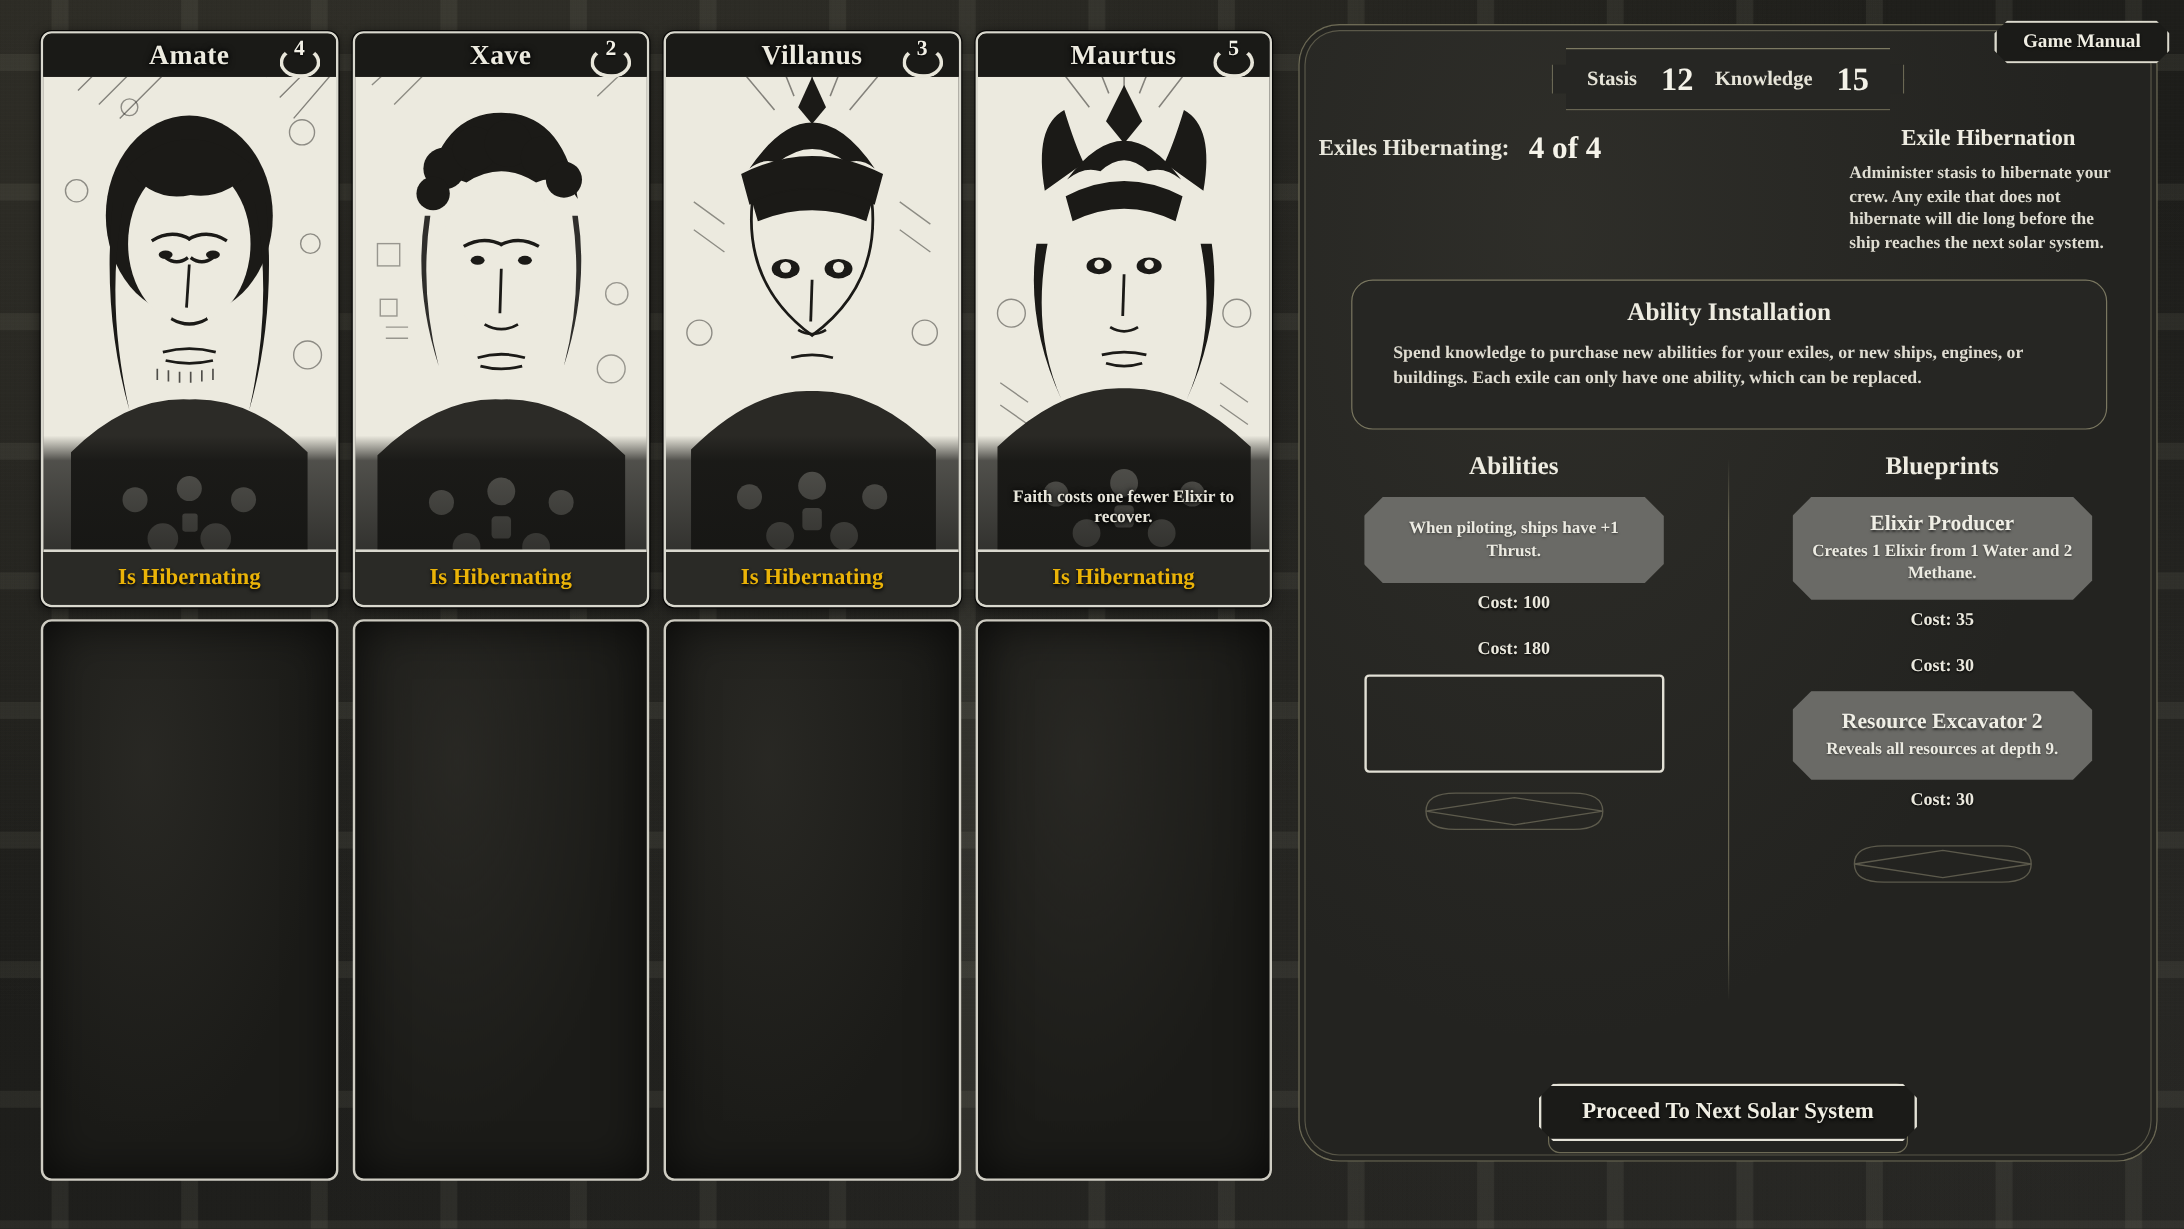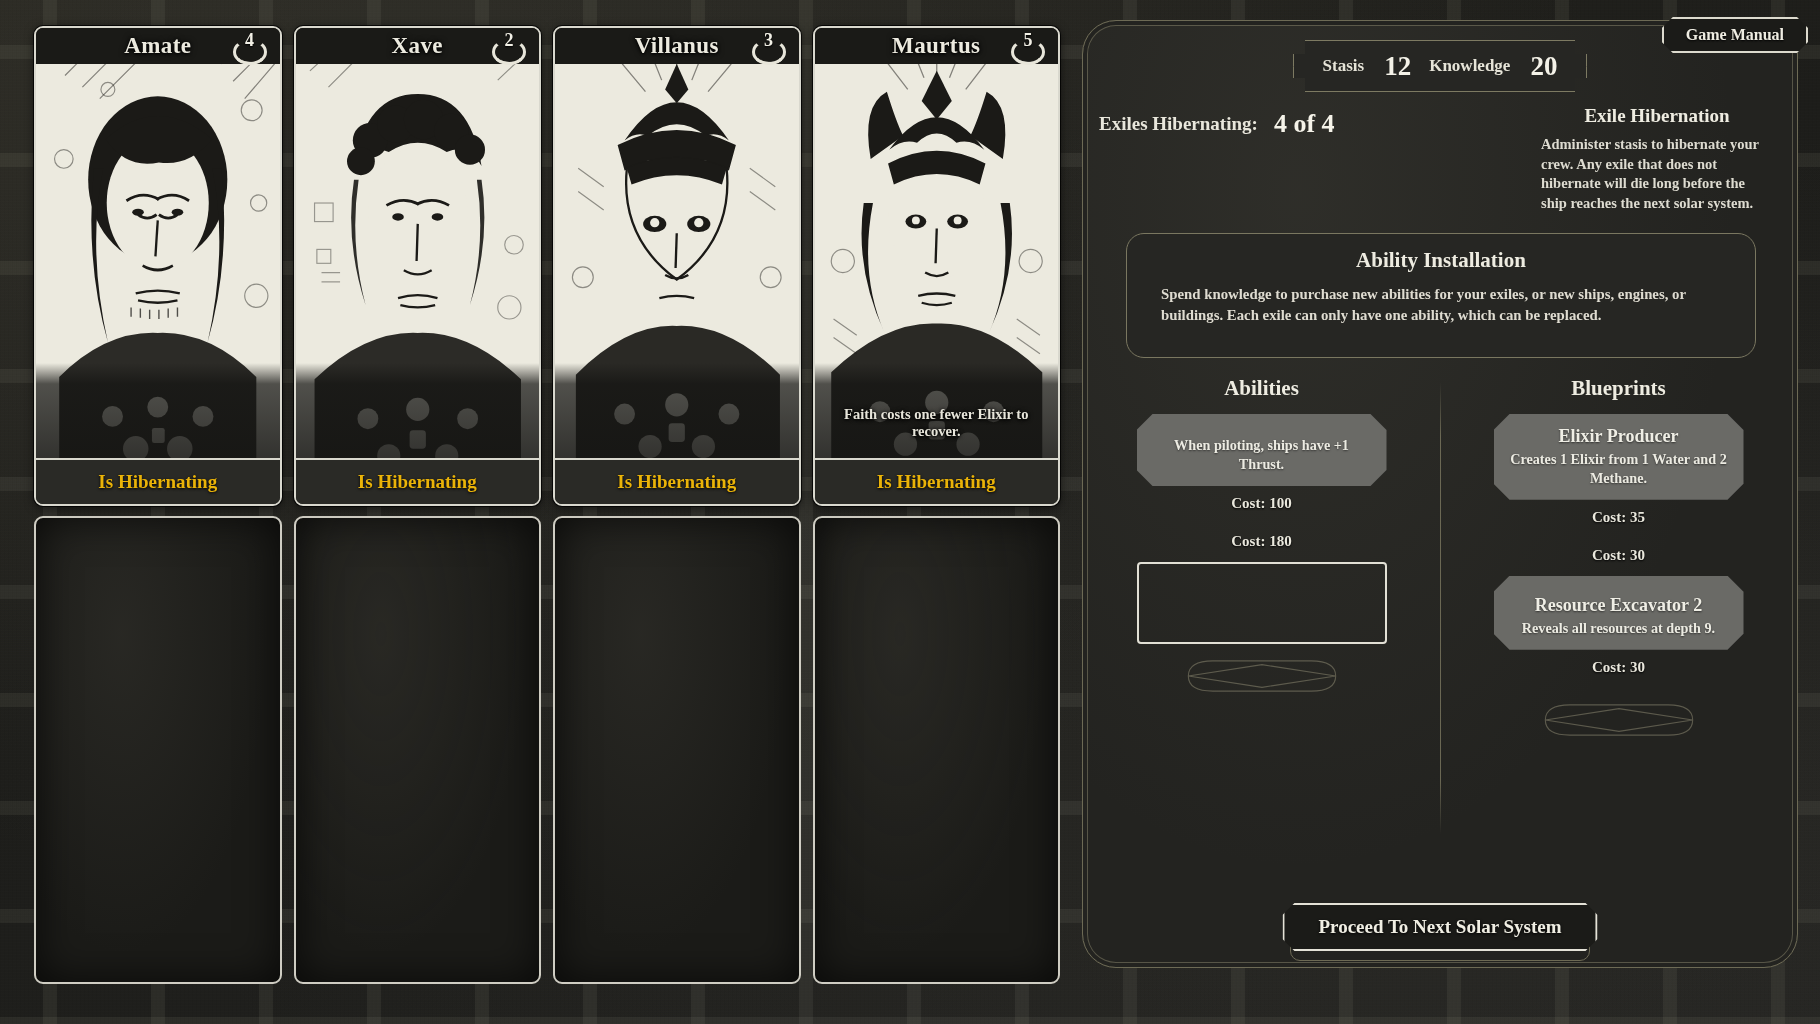--- a/index.html
+++ b/index.html
@@ -212,21 +212,21 @@
   }
 
   .cards-col { display: flex; flex-direction: column; align-items: center; }
 
   .buy-card {
     position: relative;
     width: 250px;
     background: #6a6a66;
     clip-path: polygon(16px 0, calc(100% - 16px) 0, 100% 16px, 100% calc(100% - 16px),
                        calc(100% - 16px) 100%, 16px 100%, 0 calc(100% - 16px), 0 16px);
-    display: flex; flex-direction: column; align-items: center; justify-content: flex-end;
+    display: flex; flex-direction: column; align-items: center; justify-content: center;
     padding: 12px 14px;
     text-align: center;
   }
   .buy-card.tall { min-height: 78px; }
   .buy-card .bc-title {
     color: #efeee5; font-size: 18px; font-weight: bold; margin-bottom: 3px;
     text-shadow: 0 1px 2px rgba(0,0,0,.55);
   }
   .buy-card .bc-desc {
     color: #ecebe2; font-size: 14.2px; line-height: 1.33; font-weight: bold;
@@ -563,21 +563,21 @@
   </div>
 
   <div id="right-panel">
 
     <div id="top-stat-ribbon">
       <span class="ribbon-line-l"></span>
       <span class="ribbon-line-r"></span>
       <span class="stat-label">Stasis</span>
       <span class="stat-value">12</span>
       <span class="stat-label">Knowledge</span>
-      <span class="stat-value">20</span>
+      <span class="stat-value">15</span>
     </div>
 
     <div id="hibernating-line">
       <span class="hlabel">Exiles Hibernating:</span>
       <span class="hvalue">4 of 4</span>
     </div>
 
     <div id="ability-install">
       <h3>Ability Installation</h3>
       <p>Spend knowledge to purchase new abilities for your exiles, or new ships, engines, or buildings. Each exile can only have one ability, which can be replaced.</p>

